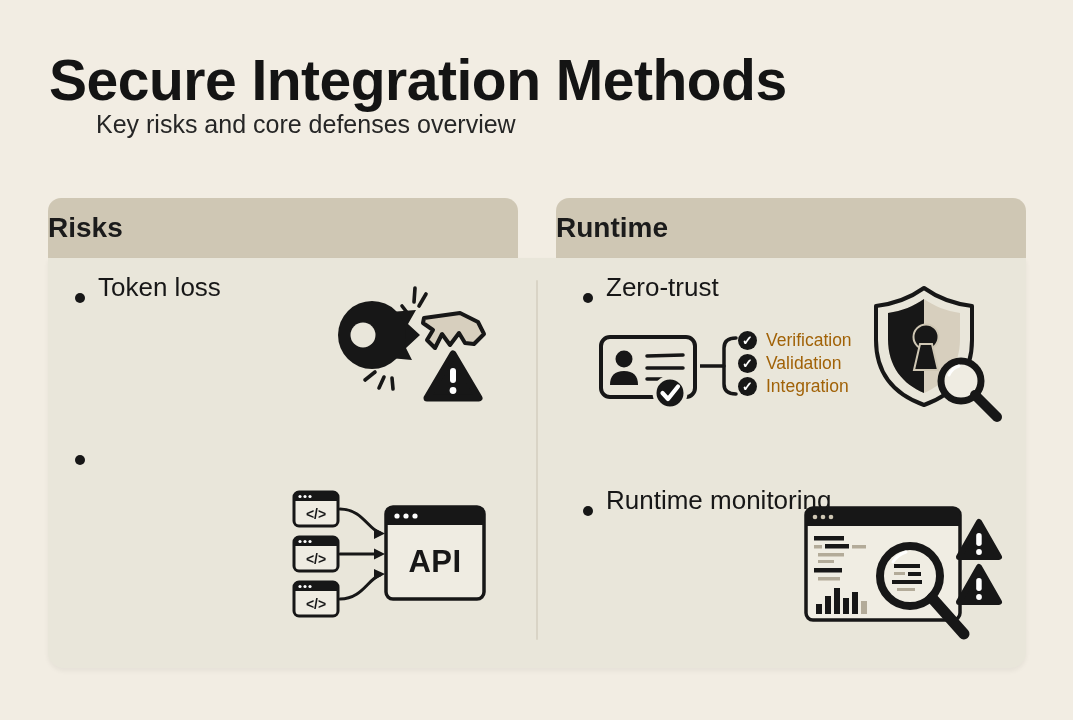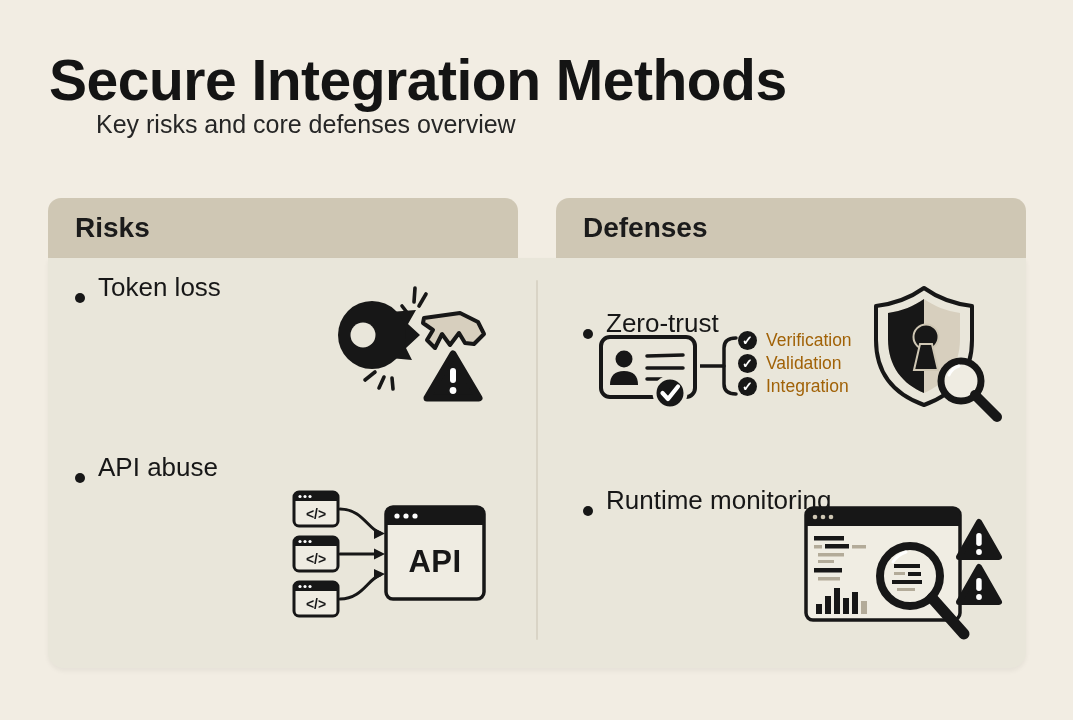--- a/index.html
+++ b/index.html
@@ -19,21 +19,21 @@
     letter-spacing:-0.5px;
   }
   .subtitle{
     position:absolute;left:49px;top:110px;
     font-size:25px;font-weight:400;color:#262626;margin-left:47px;
   }
   .col-header{
     position:absolute;top:198px;height:67px;width:470px;
     background:#cfc7b4;border-radius:13px 13px 0 0;
     font-size:28px;font-weight:600;color:#1b1b1b;
-    line-height:60px;padding-left:27px;box-sizing:border-box;
+    line-height:60px;box-sizing:border-box;
   }
   .col-header.risks{left:48px;}
   .col-header.defenses{left:556px;}
   .panel{
     position:absolute;left:48px;top:258px;width:978px;height:410px;
     background:#e9e6da;border-radius:0 0 16px 16px;
     box-shadow:0 3px 5px rgba(0,0,0,0.05);
   }
   .divider{
     position:absolute;left:536px;top:280px;width:2px;height:360px;
@@ -42,21 +42,21 @@
   .bullet-item{
     position:absolute;display:flex;align-items:flex-end;gap:13px;
     font-size:26px;font-weight:500;color:#171717;
   }
   .bullet-item .dot{
     width:10px;height:10px;border-radius:50%;background:#171717;
     margin-top:3px;flex:0 0 auto;
   }
   .pos-token{left:75px;top:272px;}
   .pos-api{left:75px;top:452px;}
-  .pos-zero{left:583px;top:272px;margin-top:36px;}
+  .pos-zero{left:583px;top:272px;}
   .pos-runtime{left:583px;top:452px;margin-top:33px;}
   .abs{position:absolute;}
   svg text{font-family:"Liberation Sans", sans-serif;}
   .checklist{position:absolute;left:738px;top:331px;}
   .check-row{display:flex;align-items:center;gap:9px;height:19px;margin-bottom:4px;}
   .check-circle{
     width:19px;height:19px;border-radius:50%;background:#171717;
     color:#ffffff;font-size:13px;font-weight:700;line-height:19px;
     text-align:center;flex:0 0 auto;
   }
@@ -64,21 +64,21 @@
 </style>
 </head>
 <body>
 
 <div class="canvas">
 
   <div class="title">Secure Integration Methods</div>
   <div class="subtitle">Key risks and core defenses overview</div>
 
   <div class="col-header risks">Risks</div>
-  <div class="col-header defenses">Defenses</div>
+  <div class="col-header defenses">Runtime</div>
 
   <div class="panel"></div>
   <div class="divider"></div>
 
   <div class="bullet-item pos-token">
     <span class="dot"></span>
     <span>Token loss</span>
   </div>
 
   <svg class="abs" style="left:332px;top:276px;" width="158" height="132" viewBox="0 0 158 132">
@@ -105,21 +105,20 @@
 
     <g>
       <path d="M 121,78 L 147,122 L 95,122 Z" fill="#171717" stroke="#171717" stroke-width="7" stroke-linejoin="round"></path>
       <rect x="118" y="92" width="6" height="15" rx="3" fill="#ffffff"></rect>
       <circle cx="121" cy="114.5" r="3.4" fill="#ffffff"></circle>
     </g>
   </svg>
 
   <div class="bullet-item pos-api">
     <span class="dot"></span>
-    <span>API abuse</span>
   </div>
 
   <svg class="abs" style="left:288px;top:487px;" width="200" height="136" viewBox="0 0 200 136">
 
     <g>
       <rect x="6" y="5" width="44" height="34" rx="5" fill="#efece2" stroke="#171717" stroke-width="3"></rect>
       <path d="M6,10 Q6,5 11,5 L45,5 Q50,5 50,10 L50,14 L6,14 Z" fill="#171717"></path>
       <circle cx="12" cy="9.5" r="1.6" fill="#ffffff"></circle>
         <circle cx="17" cy="9.5" r="1.6" fill="#ffffff"></circle>
         <circle cx="22" cy="9.5" r="1.6" fill="#ffffff"></circle>

